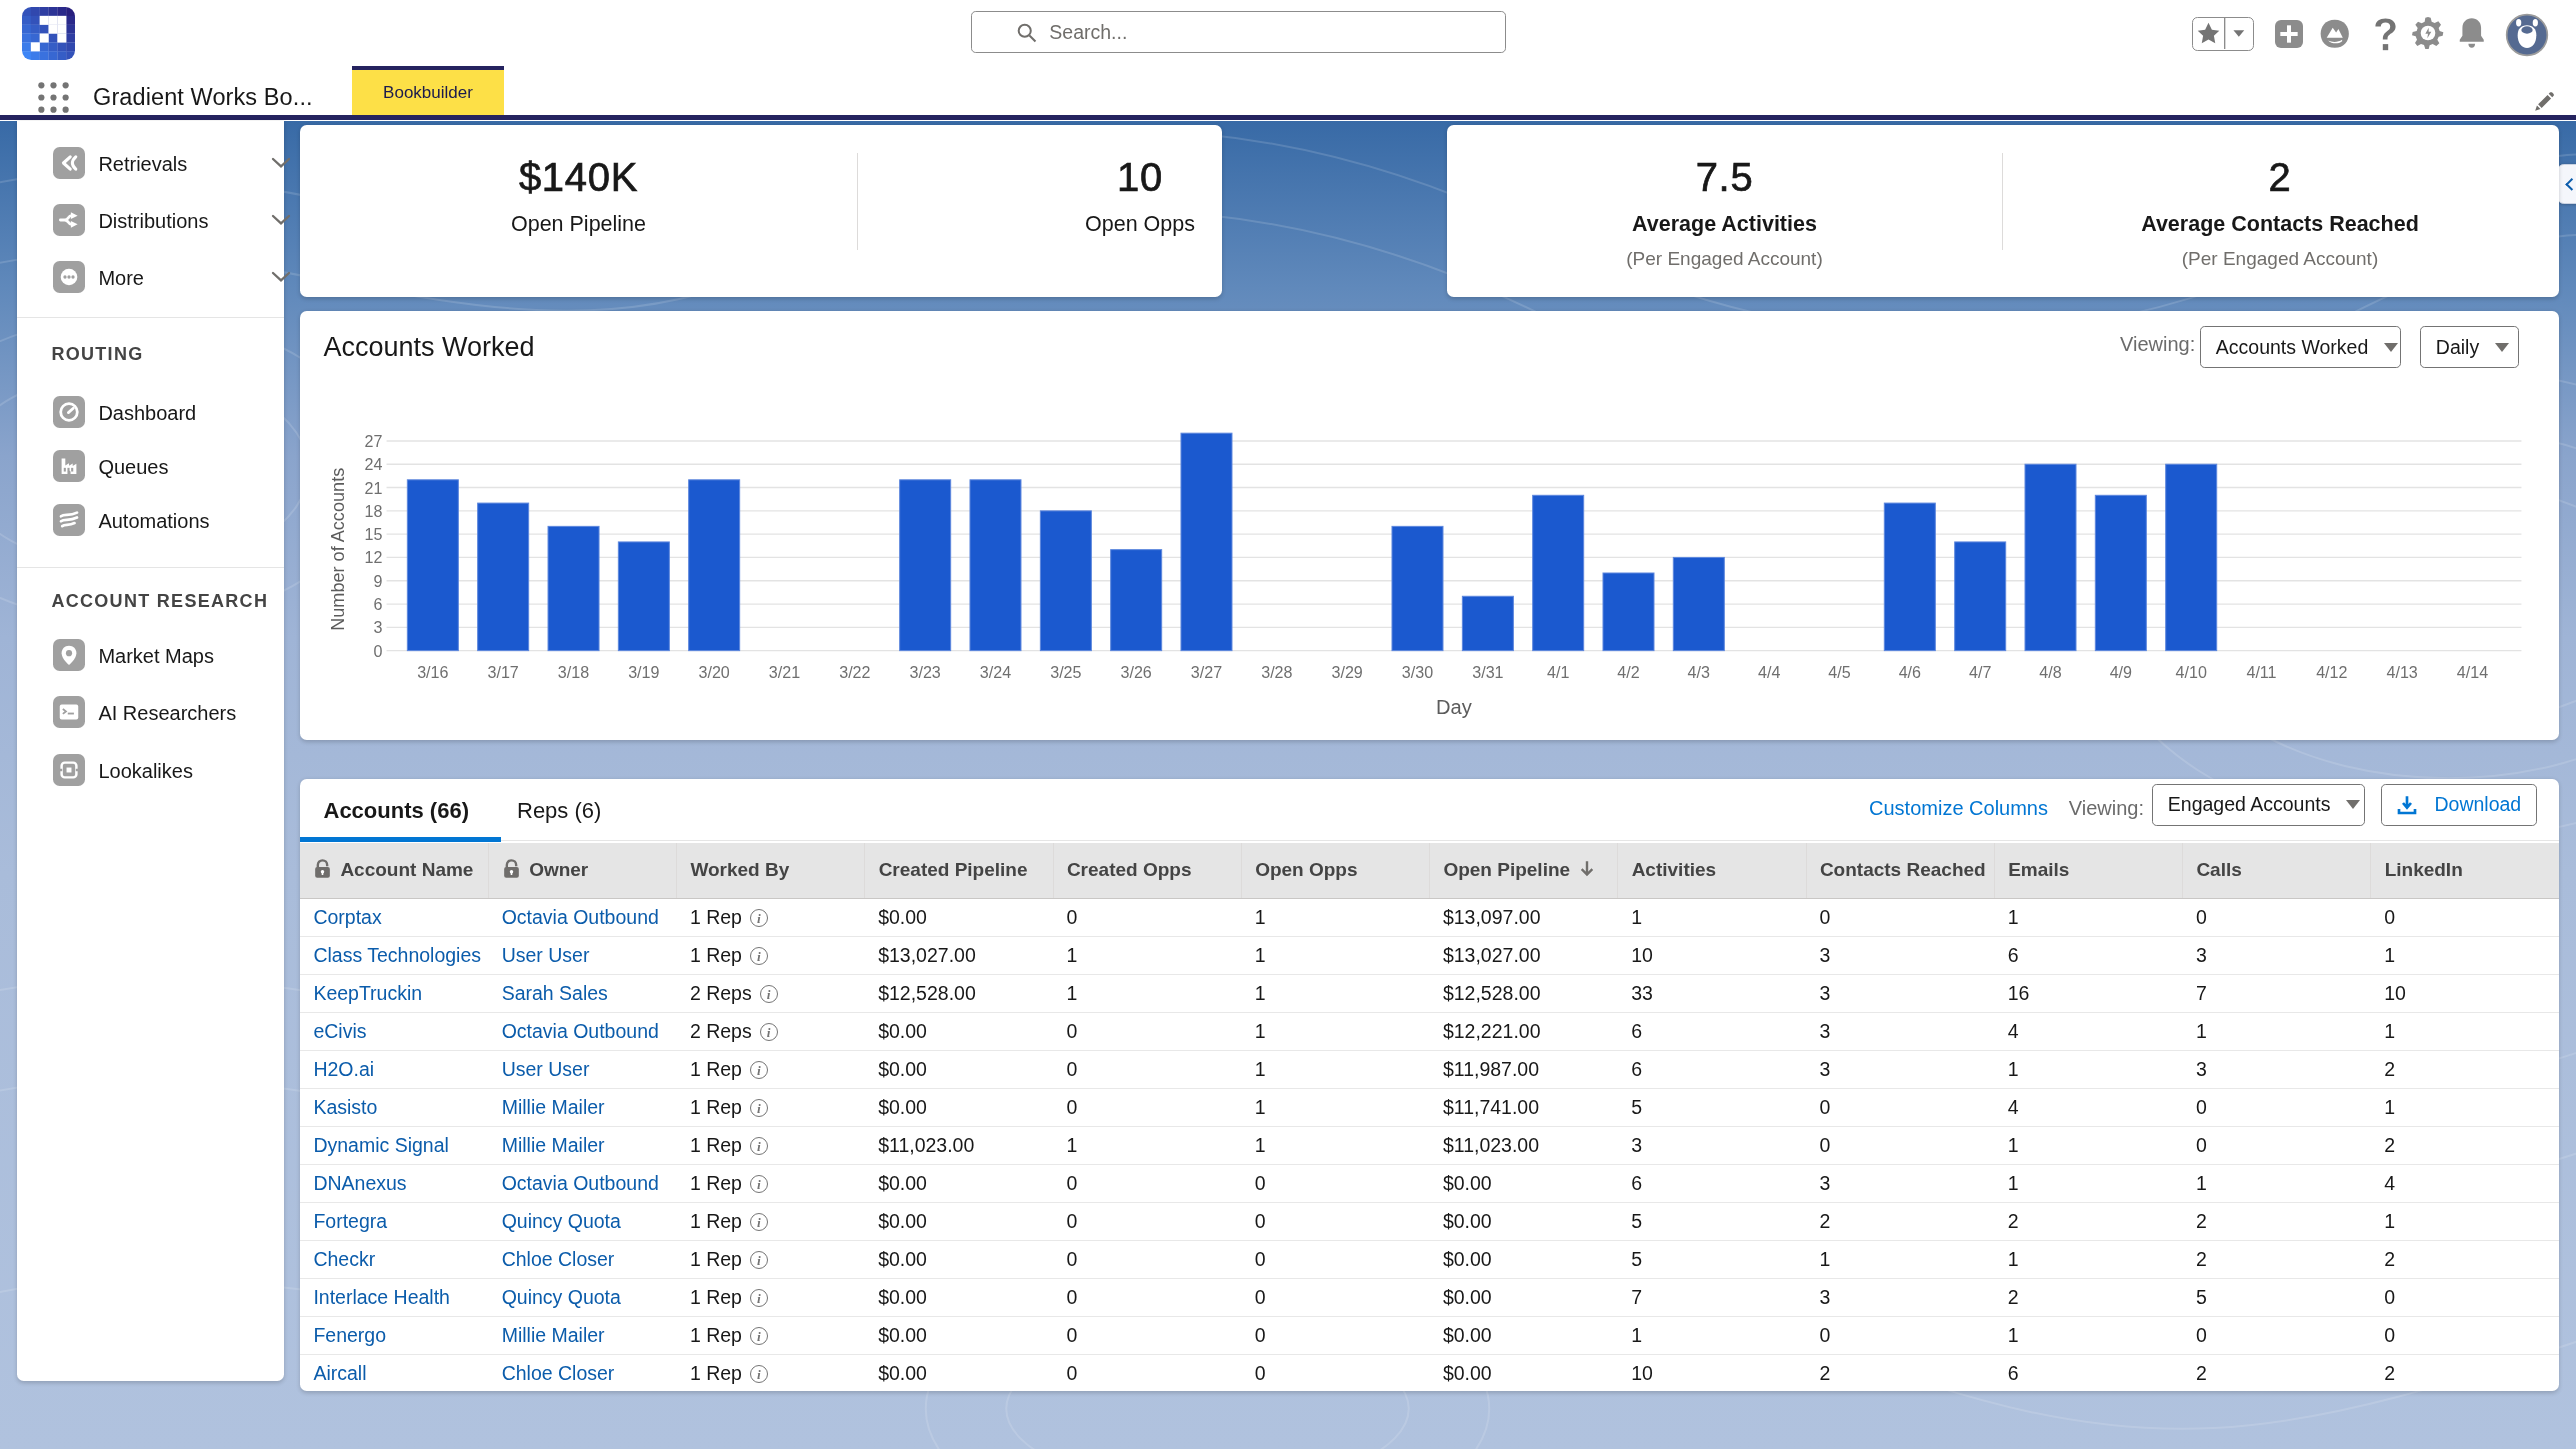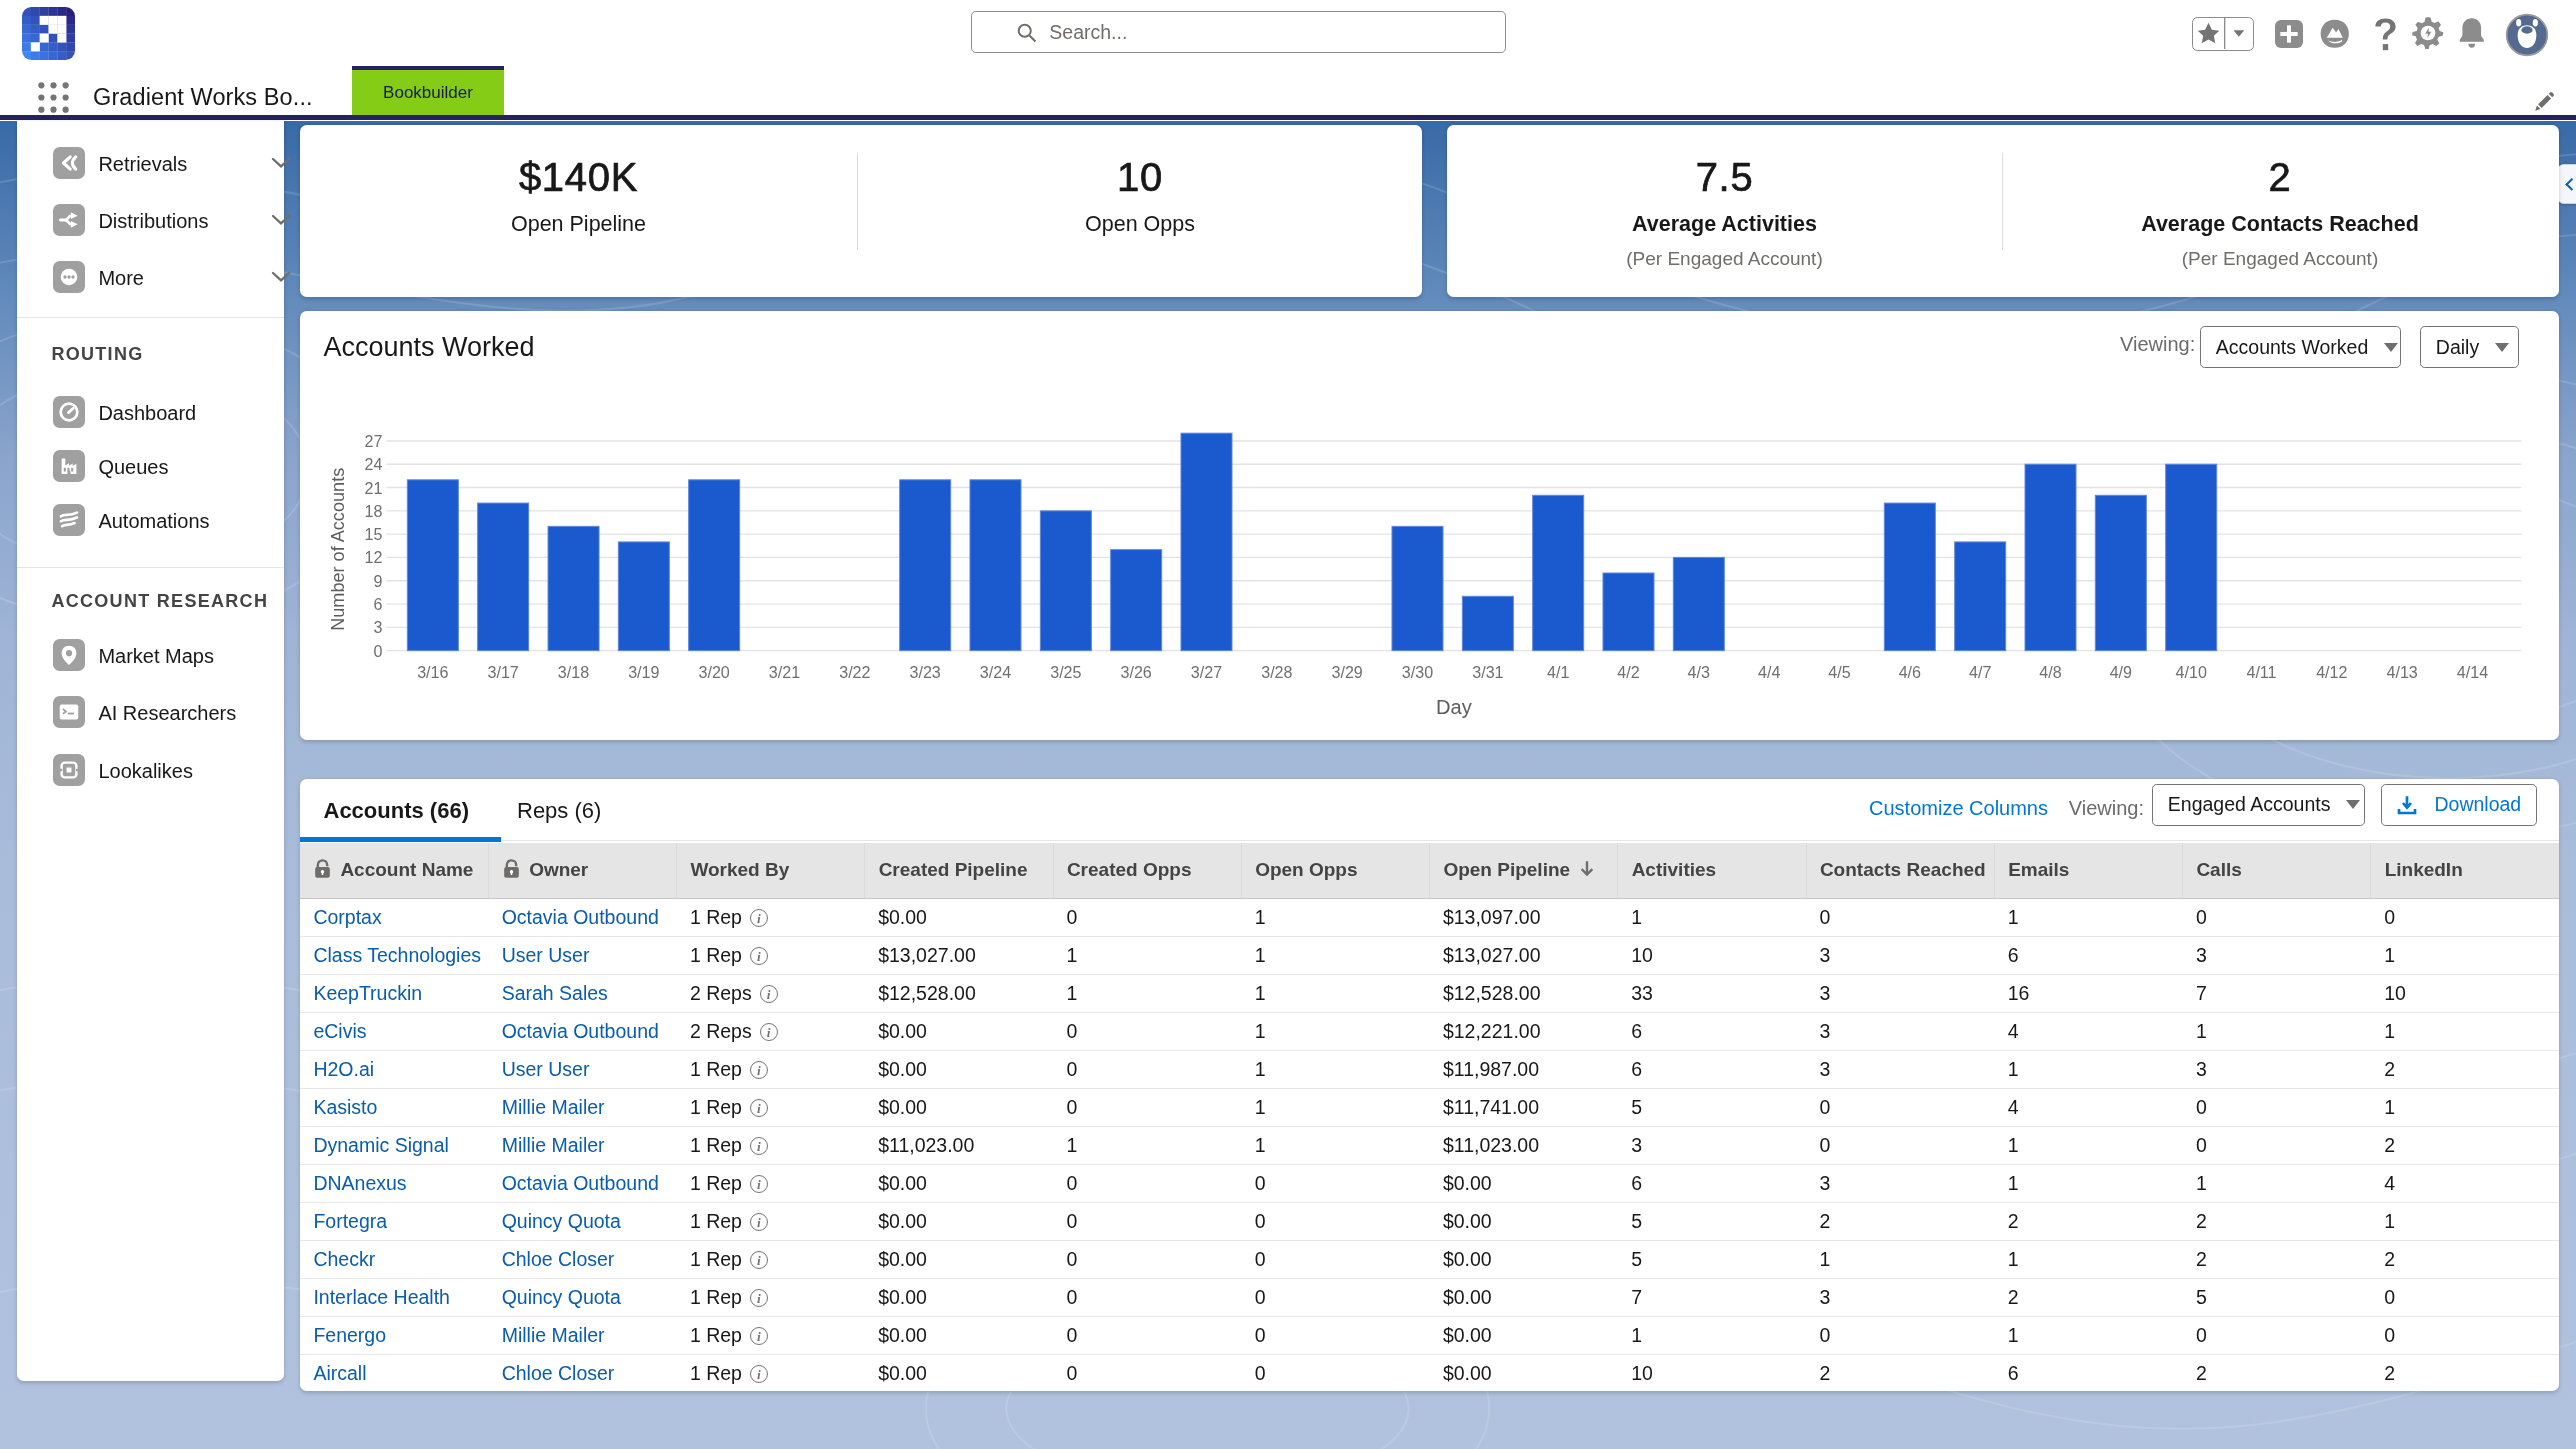--- a/index.html
+++ b/index.html
@@ -7,37 +7,37 @@
 #stage { position:relative; width:2576px; height:1449px; background:#fff; }
 .bg { position:absolute; left:0; top:0; width:2576px; height:1449px;
   background:linear-gradient(180deg,#27589a 0px,#386aa6 121px,#6089bb 288px,#8aa4cc 456px,#9fb4d6 637px,#a9bcda 872px,#b0c2de 1449px); }
 .card { position:absolute; background:#fff; border-radius:6.7px; box-shadow:0 1.3px 4px rgba(0,0,0,0.18); }
 
 #hdr { position:absolute; left:0; top:0; width:2576px; height:121px; background:#fff; }
 #hdr .navy { position:absolute; left:0; top:115px; width:2576px; height:5.4px; background:#25235f; }
 #logo { position:absolute; left:22px; top:7.4px; width:53px; height:53px; border-radius:9.4px; overflow:hidden; }
 #waffle { position:absolute; left:38px; top:82px; }
 #appname { position:absolute; left:93px; top:84px; font-size:23.5px; color:#181818; letter-spacing:0.1px; }
-#apptab { position:absolute; left:352px; top:66px; width:152px; height:49px; background:#84cc16; border-top:4px solid #25235f; color:#1b1b4d; font-size:17px; display:flex; align-items:center; justify-content:center; }
+#apptab { position:absolute; left:352px; top:66px; width:152px; height:49px; background:#fde047; border-top:4px solid #25235f; color:#1b1b4d; font-size:17px; display:flex; align-items:center; justify-content:center; }
 #searchbox { position:absolute; left:971px; top:11.4px; width:535px; height:42px; border:1.3px solid #8c8c8c; border-radius:4.7px; display:flex; align-items:center; color:#706e6b; font-size:19.5px;padding-left:29px; }
 #searchbox svg { margin:0 12px 0 14.8px; }
 #pencil { position:absolute; left:2534px; top:92px; }
 
 #edgetoggle { position:absolute; left:2557px; top:164px; width:27px; height:40px; background:#f4f6fb; border:0.7px solid #c9d2e2; border-radius:6.7px 0 0 6.7px; box-shadow:0 0.7px 2.7px rgba(0,0,0,0.2); }
 #edgetoggle:before { content:""; position:absolute; left:9.4px; top:14.8px; width:7.4px; height:7.4px; border-left:2.3px solid #0b5cab; border-bottom:2.3px solid #0b5cab; transform:rotate(45deg); }
 
 #sidebar { position:absolute; left:17.4px; top:121px; width:267px; height:1260px; background:#fff; border-radius:0 0 6.7px 6.7px; box-shadow:0 1.3px 4px rgba(0,0,0,0.18); }
 .sitem { position:absolute; left:0; width:267px; height:35px; }
 .sitem .ic { position:absolute; left:36px; top:1.3px; width:32px; height:32px; background:#a0a0a0; border-radius:6.7px; display:flex; align-items:center; justify-content:center; }
 .sitem .lbl { position:absolute; left:81px; top:50%; transform:translateY(-50%); font-size:20px; color:#181818; }
 .sitem .chev { position:absolute; left:254px; top:50%; transform:translateY(-50%); }
 .sdiv { position:absolute; left:0; width:267px; height:1.3px; background:#e5e5e5; }
 .shead { position:absolute; left:34px; font-size:18px; font-weight:bold; color:#444; letter-spacing:1.3px; white-space:nowrap; }
 
-#card1 { left:300px; top:125px; width:1122px; height:172px;padding-left:44px; }
+#card1 { left:300px; top:125px; width:922px; height:172px;padding-left:44px; }
 #card2 { left:1447px; top:125px; width:1112px; height:172px; }
 .metric2 { position:absolute; top:0; height:100%; display:flex; flex-direction:column; align-items:center; }
 .mval { font-size:40px; font-weight:400; color:#181818; -webkit-text-stroke:0.7px #181818; margin-top:30px; line-height:44px; letter-spacing:0.7px; }
 .mlbl { font-size:21.5px; color:#181818; margin-top:12px; line-height:27px; }
 .mlblb { font-size:21.5px; font-weight:bold; color:#181818; margin-top:12px; line-height:27px; }
 .msub { font-size:19px; color:#706e6b; margin-top:8.7px; line-height:23px; }
 .vdiv { position:absolute; top:28px; width:1.3px; height:97px; background:#dddbda; }
 
 #chartcard { left:300px; top:311px; width:2259px; height:429px; }
 #charttitle { position:absolute; left:23.5px; top:21px; font-size:27px; color:#181818; }

